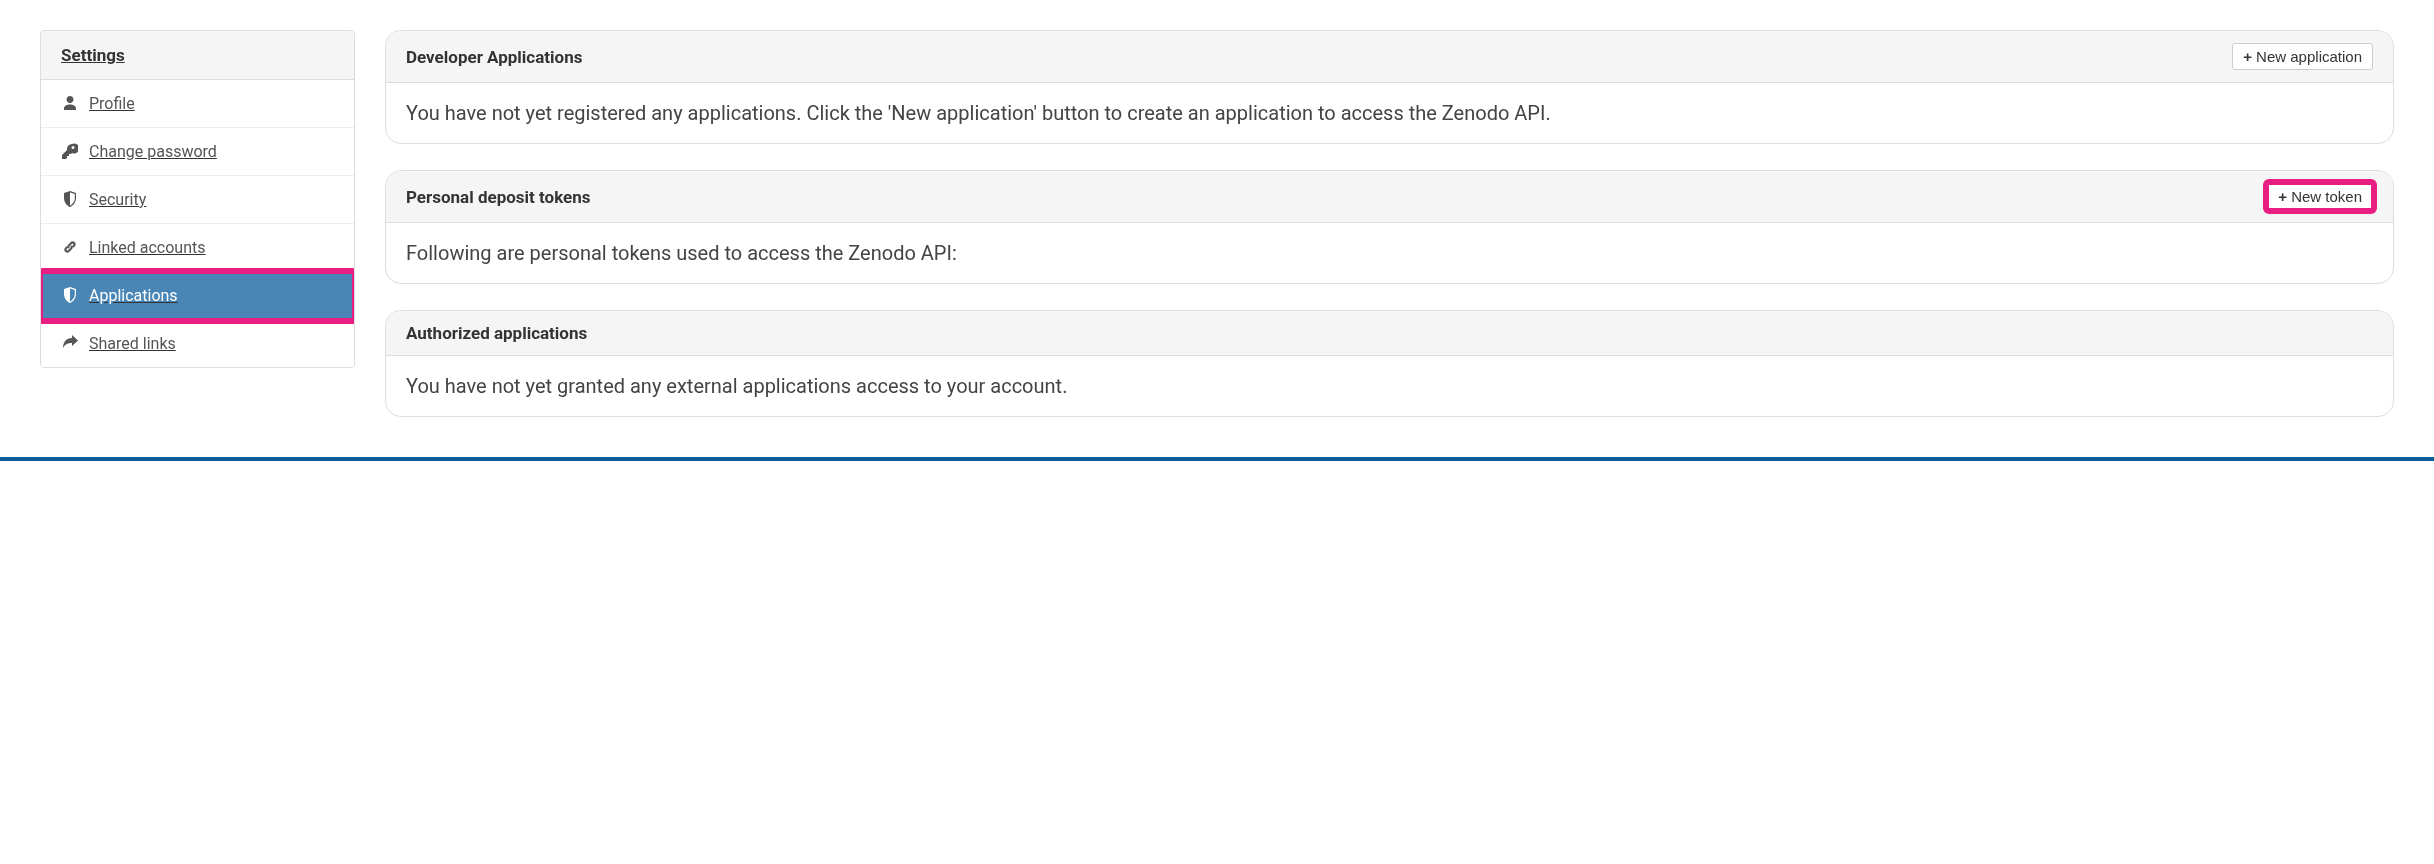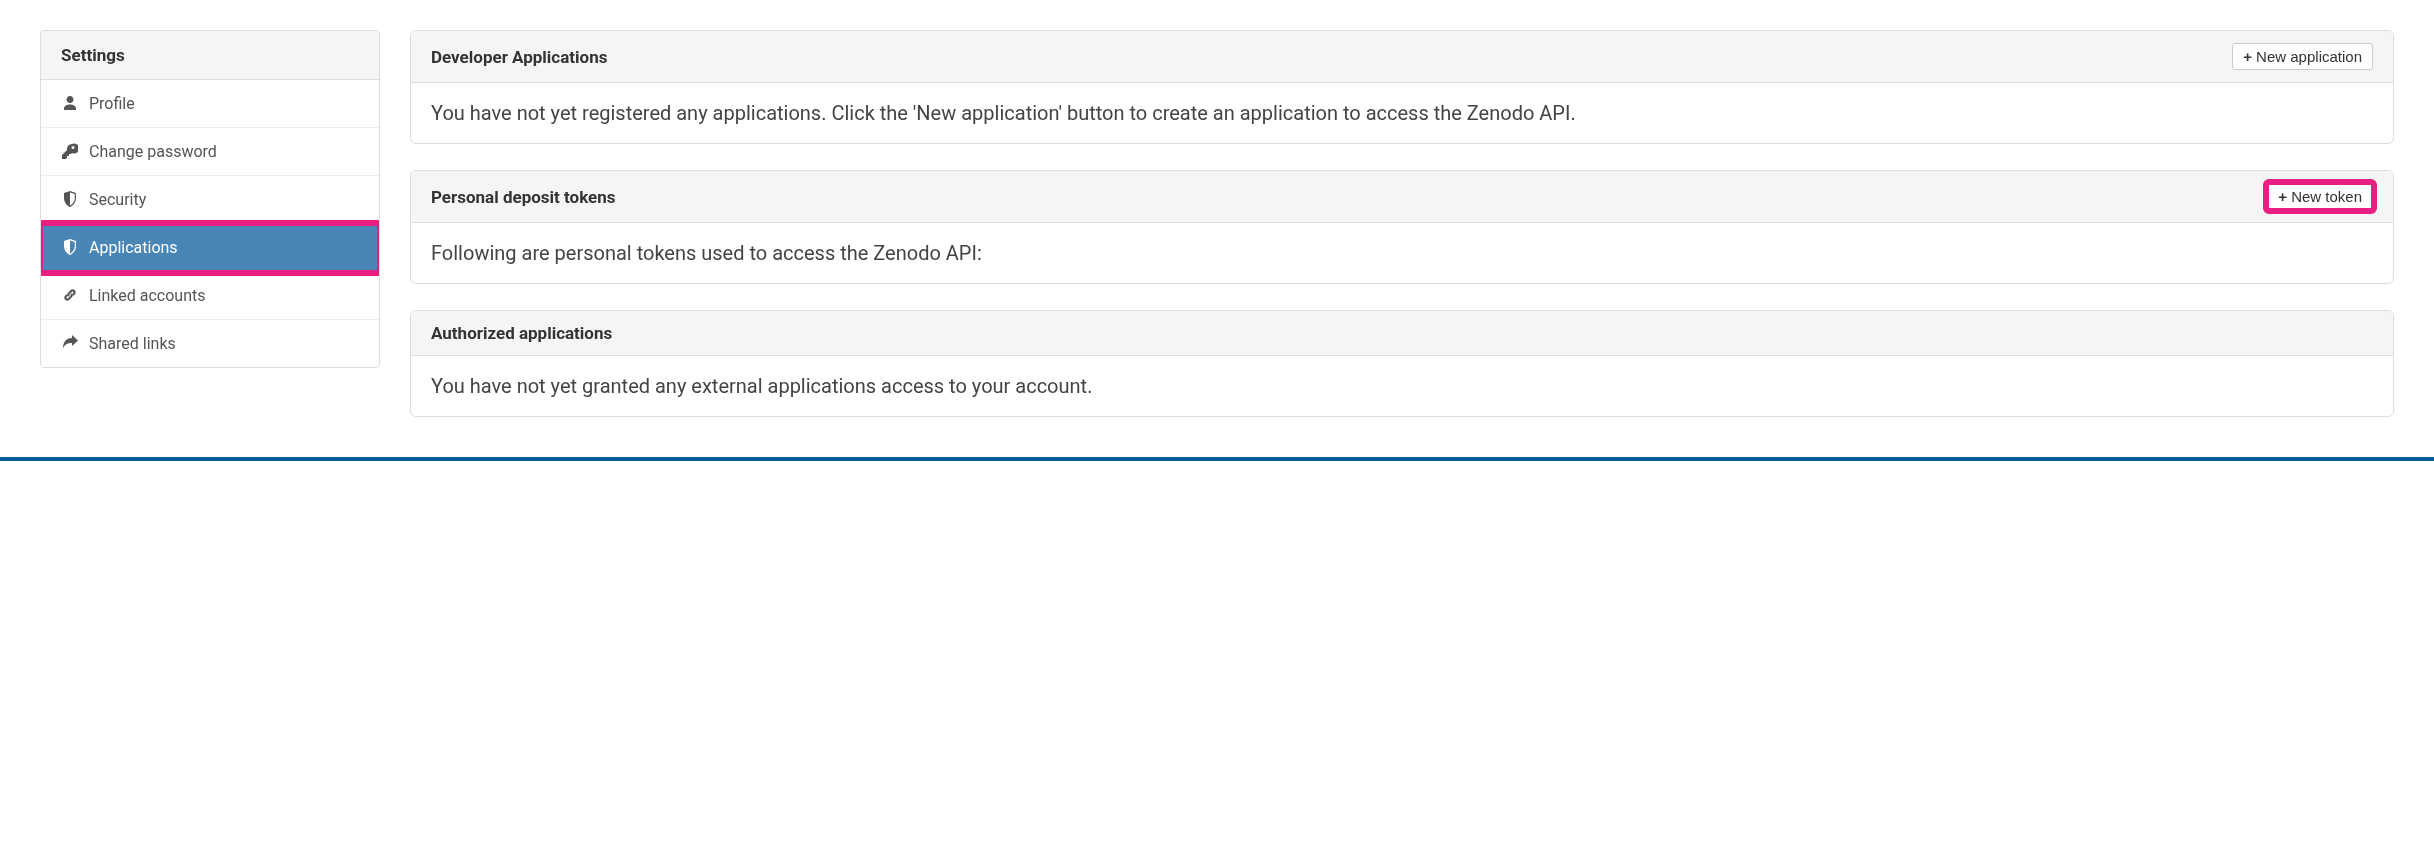--- a/index.html
+++ b/index.html
@@ -9,22 +9,23 @@
     color: #333;
     font-size: 16px;
   }
   .container {
     display: flex;
     gap: 30px;
     padding: 30px 40px 20px 40px;
     max-width: 2434px;
   }
   .sidebar {
-    width: 340px;
+    width: 315px;
     flex-shrink: 0;
+    text-decoration: underline;
   }
   .sidebar-panel {
     border: 1px solid #ddd;
     border-radius: 4px;
     overflow: hidden;
   }
   .sidebar-header {
     background: #f5f5f5;
     padding: 14px 20px;
     font-weight: 700;
@@ -60,21 +61,21 @@
   .sidebar-item .icon svg { fill: #555; }
 
   .main {
     flex: 1;
     display: flex;
     flex-direction: column;
     gap: 26px;
   }
   .panel {
     border: 1px solid #ddd;
-    border-radius: 6px;
+    border-radius: 16px;
     overflow: hidden;
   }
   .panel-header {
     display: flex;
     align-items: center;
     justify-content: space-between;
     background: #f5f5f5;
     padding: 12px 20px;
     border-bottom: 1px solid #ddd;
   }
@@ -158,36 +159,36 @@
 
       <div class="sidebar-item">
         <span class="icon">
           <svg viewBox="0 0 16 16">
               <path d="M8 0L2 2v5c0 4.2 2.6 7.6 6 9 3.4-1.4 6-4.8 6-9V2L8 0zm0 14.7V1.4l4.8 1.6V7c0 3.4-2 6.2-4.8 7.7z"></path>
             </svg>
         </span>
         <span>Security</span>
       </div>
 
+      <div class="sidebar-item">
+        <span class="icon">
+          <svg viewBox="0 0 16 16">
+              <path d="M6.3 9.7a3 3 0 0 1 0-4.2l2-2a3 3 0 1 1 4.2 4.2l-1 1-1.4-1.4 1-1a1 1 0 1 0-1.4-1.4l-2 2a1 1 0 0 0 0 1.4L6.3 9.7zm3.4-3.4a3 3 0 0 1 0 4.2l-2 2a3 3 0 1 1-4.2-4.2l1-1 1.4 1.4-1 1a1 1 0 1 0 1.4 1.4l2-2a1 1 0 0 0 0-1.4l1.4-1.4z"></path>
+            </svg>
+        </span>
+        <span>Linked accounts</span>
+      </div>
+
       <div class="sidebar-item active highlight">
         <span class="icon">
           <svg viewBox="0 0 16 16">
               <path d="M8 0L2 2v5c0 4.2 2.6 7.6 6 9 3.4-1.4 6-4.8 6-9V2L8 0zm0 14.7V1.4l4.8 1.6V7c0 3.4-2 6.2-4.8 7.7z"></path>
             </svg>
         </span>
         <span>Applications</span>
-      </div>
-
-      <div class="sidebar-item">
-        <span class="icon">
-          <svg viewBox="0 0 16 16">
-              <path d="M6.3 9.7a3 3 0 0 1 0-4.2l2-2a3 3 0 1 1 4.2 4.2l-1 1-1.4-1.4 1-1a1 1 0 1 0-1.4-1.4l-2 2a1 1 0 0 0 0 1.4L6.3 9.7zm3.4-3.4a3 3 0 0 1 0 4.2l-2 2a3 3 0 1 1-4.2-4.2l1-1 1.4 1.4-1 1a1 1 0 1 0 1.4 1.4l2-2a1 1 0 0 0 0-1.4l1.4-1.4z"></path>
-            </svg>
-        </span>
-        <span>Linked accounts</span>
       </div>
 
       <div class="sidebar-item">
         <span class="icon">
           <svg viewBox="0 0 16 16">
               <path d="M10 0v3C3 3 1 9 1 13c2-4 5-5 9-5v3l6-5.5L10 0z"></path>
             </svg>
         </span>
         <span>Shared links</span>
       </div>

